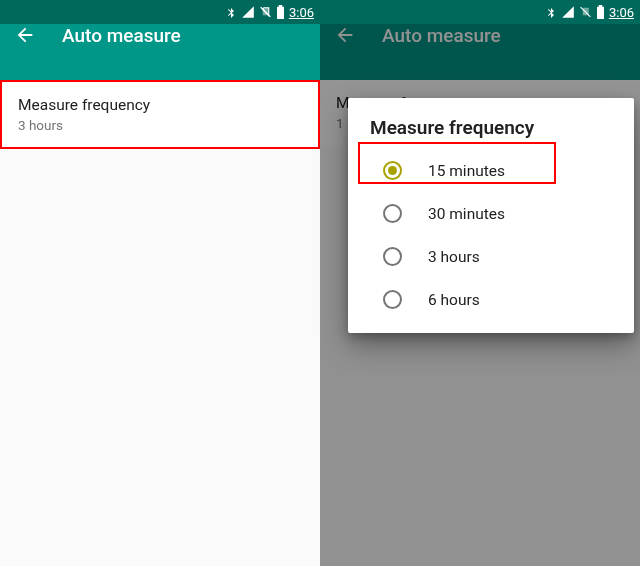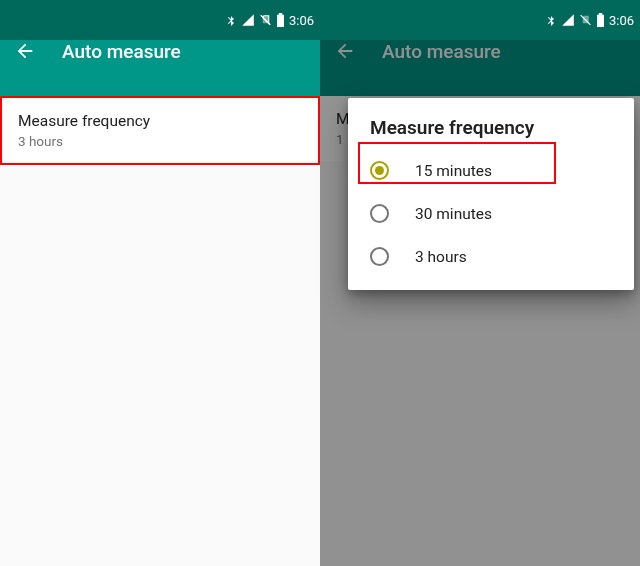--- a/index.html
+++ b/index.html
@@ -12,29 +12,30 @@
     display: flex;
   }
   .phone {
     width: 320px;
     height: 566px;
     position: relative;
     background: #fafafa;
     flex-shrink: 0;
   }
   .statusbar {
-    height: 40px;
+    height: 24px;
     background: #00695c;
     color: #fff;
     display: flex;
     align-items: center;
     justify-content: flex-end;
     padding: 0 6px;
     font-size: 13px;
     gap: 4px;
+    text-decoration: underline;
   }
   .statusbar svg { display: block; }
   .appbar {
     height: 56px;
     background: #009688;
     color: #fff;
     display: flex;
     padding: 0 14px;
     gap: 26px;
   }
@@ -83,20 +84,21 @@
     color: #212121;
     padding: 0 22px 10px 22px;
   }
   .option {
     display: flex;
     align-items: center;
     gap: 26px;
     padding: 12px 22px;
     font-size: 15.5px;
     color: #212121;
+    margin-left: 13px;
   }
   .radio {
     width: 19px;
     height: 19px;
     border-radius: 50%;
     border: 2px solid #757575;
     position: relative;
     flex-shrink: 0;
   }
   .radio.selected {
@@ -214,16 +216,20 @@
           <span>15 minutes</span>
         </div>
         <div class="option">
           <span class="radio"></span>
           <span>30 minutes</span>
         </div>
         <div class="option">
           <span class="radio"></span>
           <span>3 hours</span>
         </div>
+        <div class="option">
+          <span class="radio"></span>
+          <span>6 hours</span>
+        </div>
       </div>
     <div class="option-highlight" style="left:10px; top:44px; width:198px; height:42px;"></div>
   </div>
 </div>
 
 </body></html>

